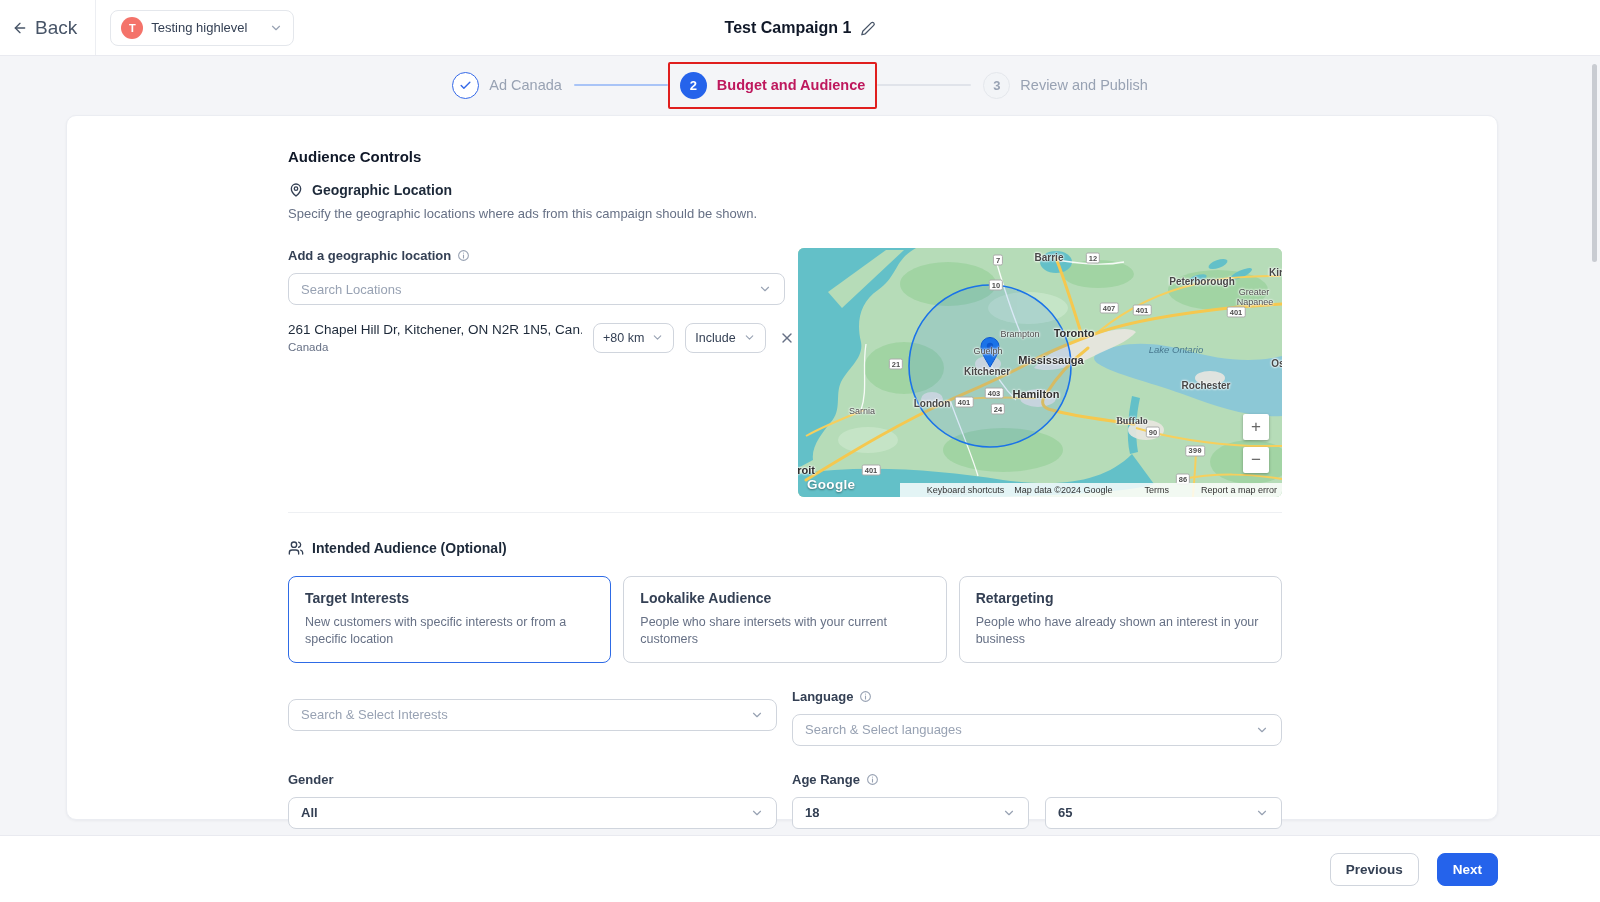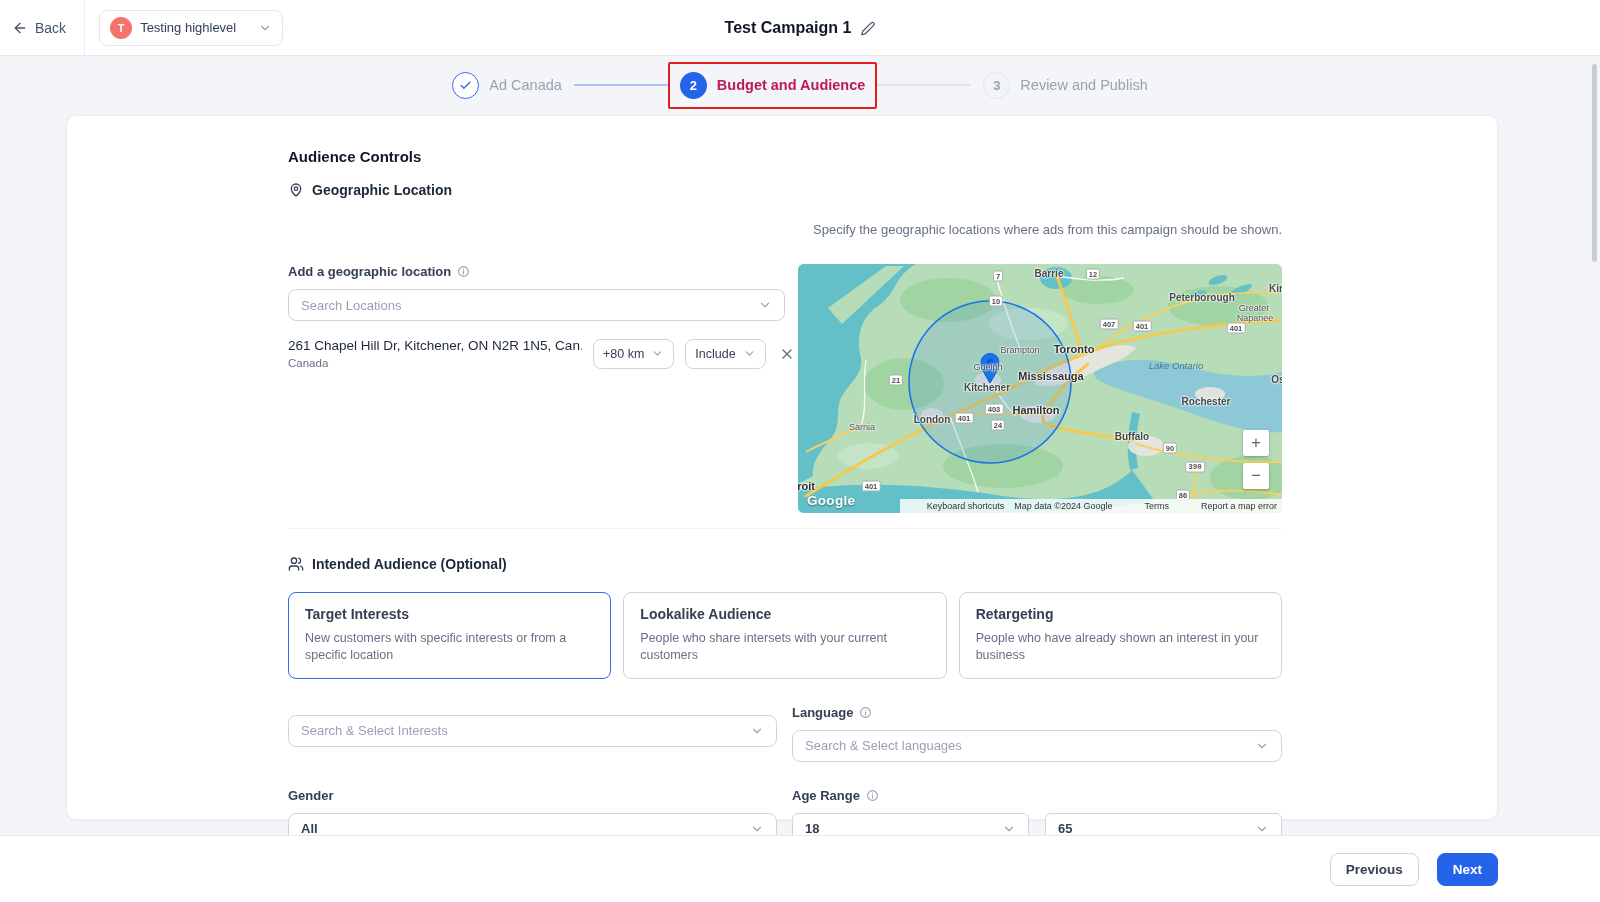--- a/index.html
+++ b/index.html
@@ -16,21 +16,21 @@
   
   .topbar {
     position:absolute; top:0; left:0; right:0; height:56px;
     background:#fff; border-bottom:1px solid #e9eaf0;
     display:flex; align-items:center; z-index:5;
   }
   .back-btn {
     display:flex; align-items:center; gap:7px;
     background:none; border:none; cursor:pointer;
     padding:0 18px 0 12px; height:100%;
-    font-family:inherit; font-size:14px; color:#475467;
+    font-family:inherit; font-size:19px; color:#475467;
   }
   .account-wrap { height:100%; display:flex; align-items:center; padding-left:14px; border-left:1px solid #eceef2; }
   .account-select {
     display:flex; align-items:center; gap:8px;
     border:1px solid #e4e7ec; border-radius:8px;
     padding:6px 10px; width:184px; cursor:pointer; background:#fff;
   }
   .avatar {
     width:22px; height:22px; border-radius:50%; background:#f4736a;
     color:#fff; font-size:11px; font-weight:700;
@@ -69,21 +69,21 @@
   
   .card {
     position:absolute; left:66px; top:115px; width:1432px; height:705px;
     background:#fff; border:1px solid #ebedf2; border-radius:10px;
     box-shadow:0 1px 3px rgba(16,24,40,.05);
   }
   .card-inner { position:relative; width:994px; margin-left:221px; padding-top:32px; }
   .section-title { font-size:15px; font-weight:700; color:#101828; }
   .sub-header { display:flex; align-items:center; gap:8px; margin-top:17px; }
   .sub-header-title { font-size:14px; font-weight:700; color:#1d2939; }
-  .geo-desc { font-size:13px; color:#667085; margin-top:24px;text-align:right; }
+  .geo-desc { font-size:13px; color:#667085; margin-top:8px; }
 
   .geo-grid { display:flex; gap:13px; margin-top:27px; }
   .geo-left { width:497px; flex:none; }
   .field-label-row { display:flex; align-items:center; gap:6px; font-size:13px; font-weight:600; color:#344054; }
 
   .select-box {
     margin-top:10px; height:32px; border:1px solid #d0d5dd; border-radius:8px;
     display:flex; align-items:center; justify-content:space-between;
     padding:0 12px; font-size:13px; background:#fff; cursor:pointer;
   }
@@ -395,21 +395,21 @@
             <span class="mlabel city" style="left: 189px; top: 123px;">Kitchener</span>
 
             <span class="mlabel city-lg" style="left: 238px; top: 146px;">Hamilton</span>
 
             <span class="mlabel city" style="left: 134px; top: 155px;">London</span>
 
             <span class="mlabel city-sm" style="left: 64px; top: 163px;">Sarnia</span>
 
             <span class="mlabel city" style="left: 408px; top: 137px;">Rochester</span>
 
-            <span class="mlabel city" style="left: 334px; top: 172px;">Buffalo</span>
+            <span class="mlabel city" style="left: 334px; top: 172px; font-family: Liberation Serif, serif;">Buffalo</span>
 
             <span class="mlabel city-lg" style="left: 8px; top: 222px;">roit</span>
 
             <span class="mlabel water" style="left: 150px; top: 243px;">Lake Erie</span>
           </div>
         <div class="map-layer">
 
             <span class="shield" style="left: 295px; top: 10px; text-align: center;">12</span>
 
             <span class="shield" style="left: 200px; top: 12px;">7</span>
@@ -423,21 +423,21 @@
             <span class="shield" style="left: 438px; top: 64px;">401</span>
 
             <span class="shield" style="left: 98px; top: 116px;">21</span>
 
             <span class="shield" style="left: 196px; top: 145px;">403</span>
 
             <span class="shield" style="left: 166px; top: 154px;">401</span>
 
             <span class="shield" style="left: 200px; top: 161px;">24</span>
 
-            <span class="shield" style="left: 372px; top: 184px;">90</span>
+            <span class="shield" style="left: 355px; top: 184px;">90</span>
 
             <span class="shield" style="left: 397px; top: 203px; font-family: Liberation Mono, monospace;">390</span>
 
             <span class="shield" style="left: 73px; top: 222px;">401</span>
 
             <span class="shield" style="left: 385px; top: 231px;">86</span>
           </div>
 
         <div class="zoom-ctrl">
           <button class="zoom-btn">+</button>

